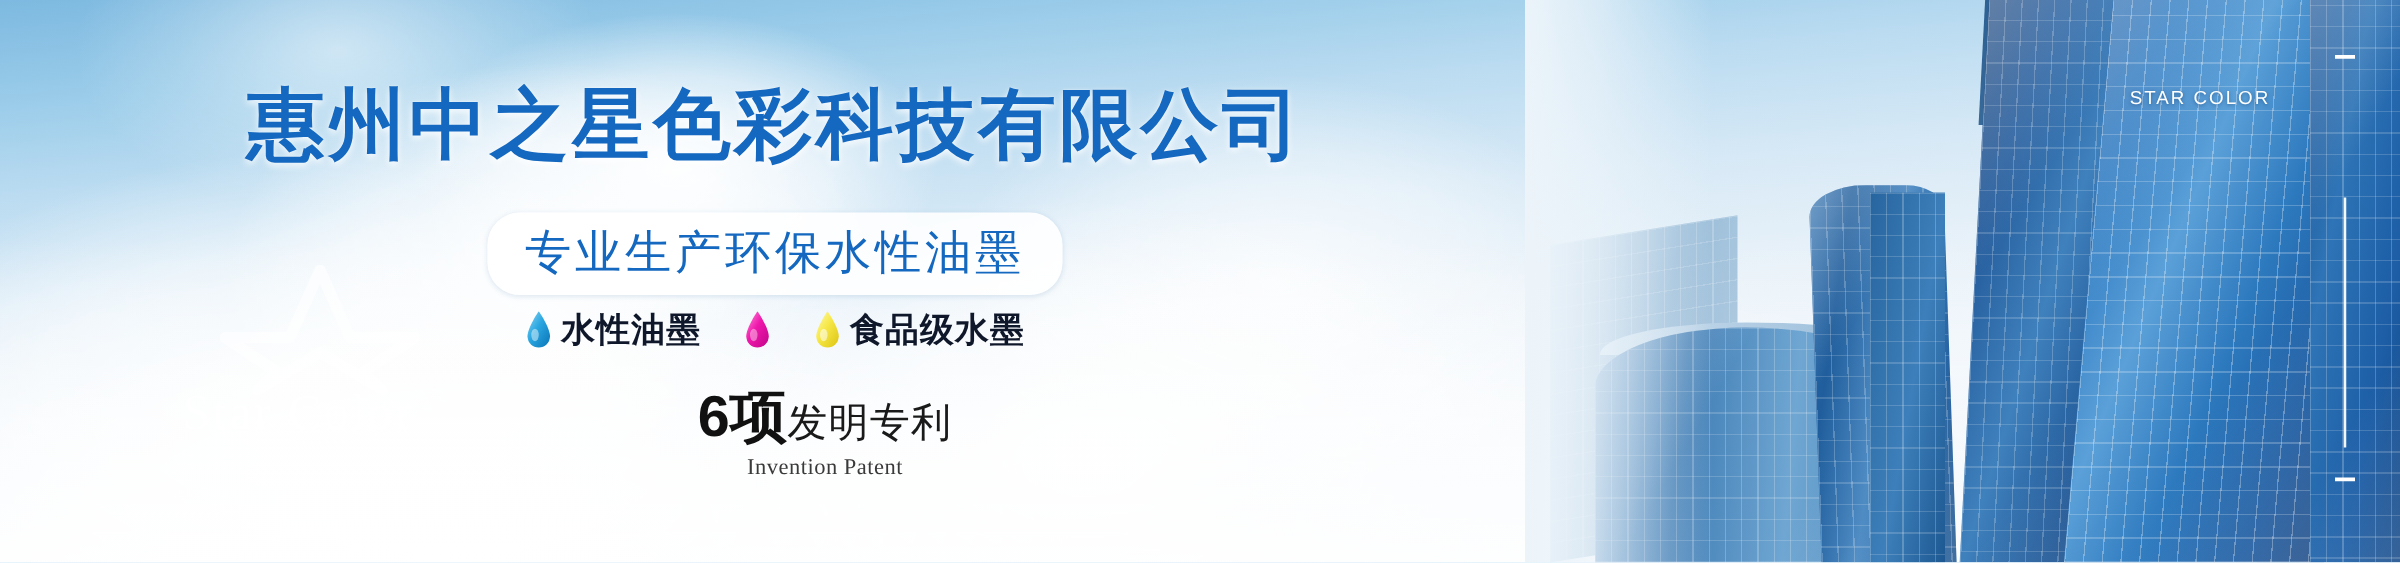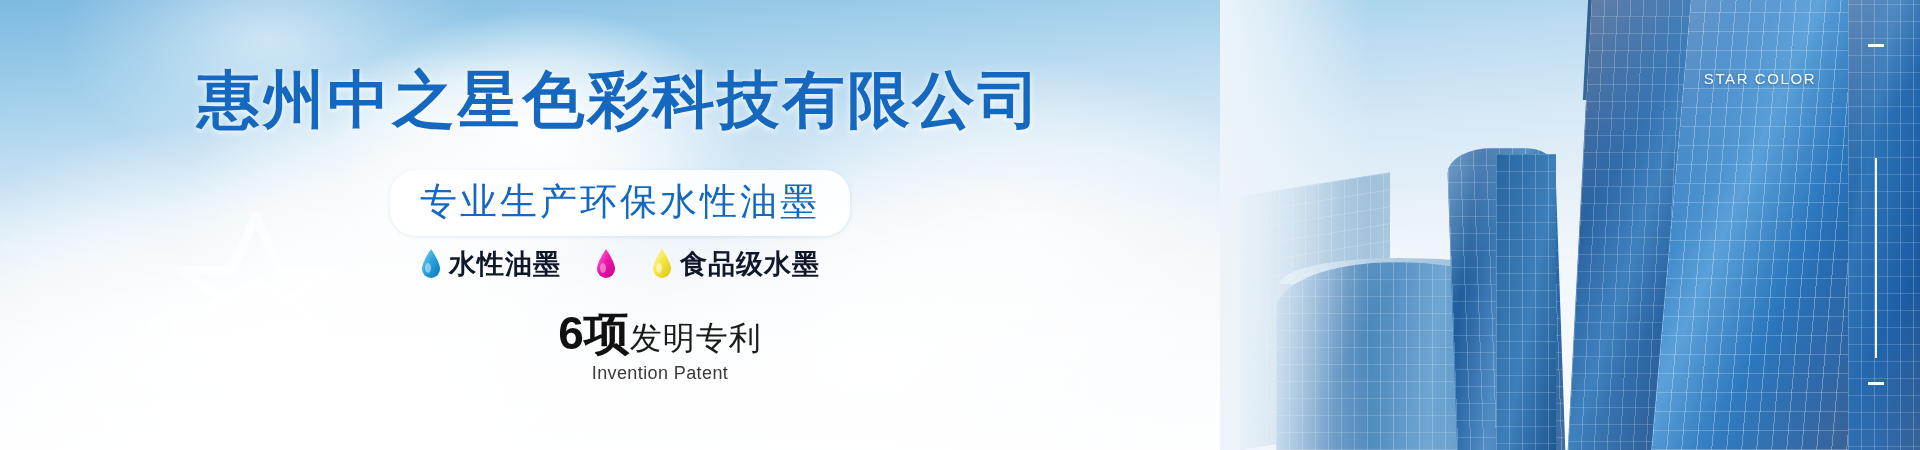--- a/index.html
+++ b/index.html
@@ -199,21 +199,21 @@
   }
   .badge{text-align:center;}
   .badge-cn{white-space:nowrap;line-height:1;}
   .badge-strong{
     font-size:46px;font-weight:bold;color:#111111;letter-spacing:0;
   }
   .badge-rest{
     font-size:32px;color:#1a1a1a;letter-spacing:1px;
   }
   .badge-en{
-    margin-top:7px;font-size:18px;color:#3a3a3a;letter-spacing:.4px;white-space:nowrap;
+    margin-top:7px;font-size:18px;color:#3a3a3a;letter-spacing:.4px;white-space:nowrap;font-family:Liberation Serif, serif;
   }
 </style>
 </head>
 <body>
 
 <div class="banner">
 
   <div class="sky"></div>
   <div class="cloud c8"></div>
   <div class="cloud c3"></div>

